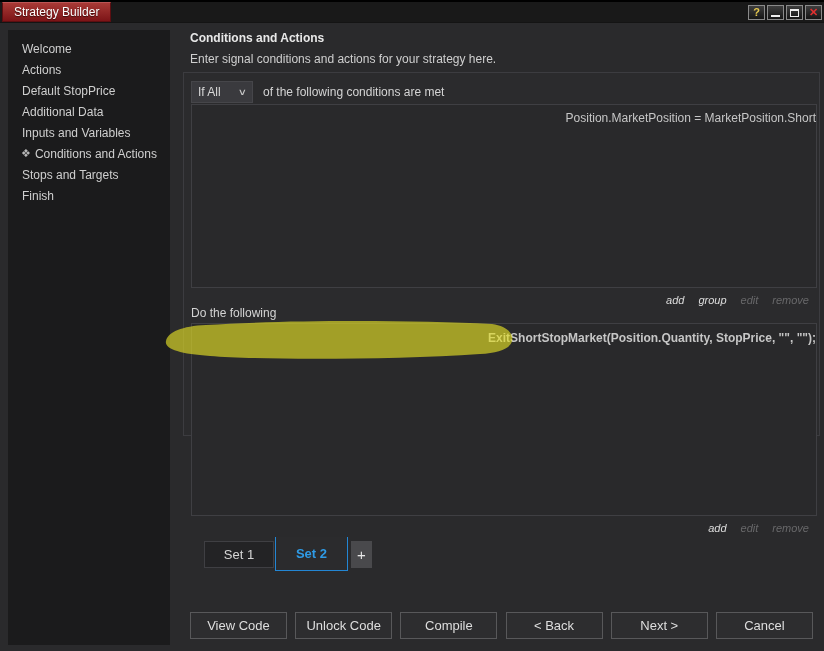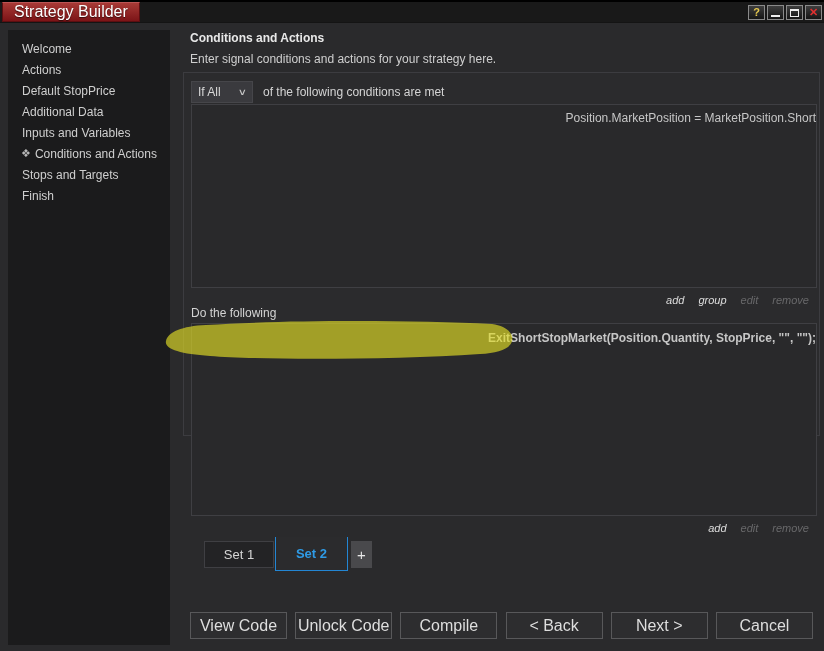--- a/index.html
+++ b/index.html
@@ -20,21 +20,21 @@
     border-top:2px solid #000;
     border-bottom:1px solid #141414;
   }
   .title-tab {
     position:absolute; left:2px; top:0; height:20px;
     padding:0 11px;
     background:linear-gradient(#a83a36, #7c1417);
     border:1px solid #5c0e11;
     border-top-color:#b55;
     display:flex; align-items:center;
-    color:#fff; font-size:16px;
+    color:#fff; font-size:12px;
     text-shadow:0 1px 1px rgba(0,0,0,.6);
   }
   .win-controls {
     position:absolute; right:2px; top:3px;
     display:flex; gap:2px;
   }
   .win-btn {
     width:17px; height:15px;
     background:linear-gradient(#3e3e3e,#161616);
     border:1px solid #8a8a8a;
@@ -132,21 +132,21 @@
 
   
   .btn-row {
     position:absolute; left:190px; top:612px; width:623px;
     display:flex; justify-content:space-between;
   }
   .btn {
     width:97px; height:27px;
     background:#2d2d2f;
     border:1px solid #58585a;
-    color:#dedede; font-size:16px;
+    color:#dedede; font-size:13px;
     display:flex; align-items:center; justify-content:center;
     cursor:pointer;
   }
 
   
   .annot {
     position:absolute; left:160px; top:316px; width:362px; height:48px;
     pointer-events:none;
   }
 </style>

